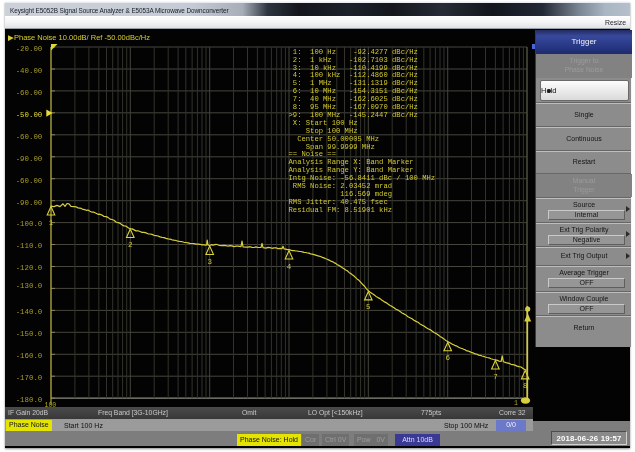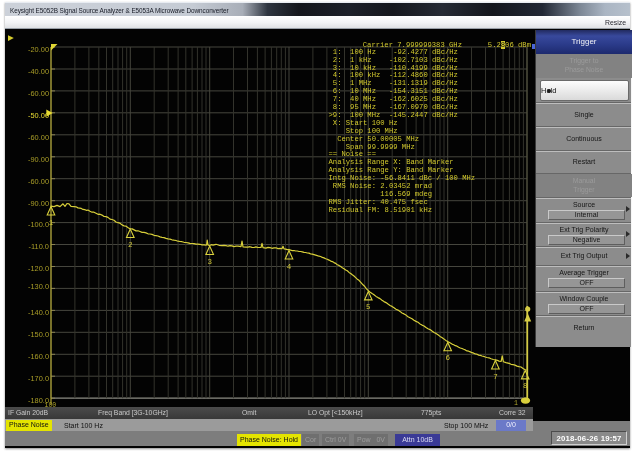--- a/index.html
+++ b/index.html
@@ -32,25 +32,25 @@
 .blue { background:#6b79c8; color:#f0f0ff; }
 .navy { background:#3a3a96; color:#dcdcf2; }
 #stamp { position:absolute; left:546px; top:402px; width:76px; height:14px; background:#8a8a8a;
   border-top:1px solid #4c4c4c; border-left:1px solid #4c4c4c;
   border-bottom:1px solid #cfcfcf; border-right:1px solid #cfcfcf;
   color:#ffffff; font-weight:bold; font-size:7.8px; text-align:center; padding-top:2.2px; letter-spacing:0.2px; }
 
 
 .ytext { position:absolute; color:#d6cd2e; font-size:7.5px; white-space:pre; }
 #mtable { position:absolute; left:283.5px; top:19.7px; color:#d2c92e;
-  font-family:"Liberation Mono", monospace; font-size:7.2px; line-height:7.9px; white-space:pre;padding-left:40px; }
+  font-family:"Liberation Mono", monospace; font-size:7.2px; line-height:7.9px; white-space:pre; }
 #carrier { position:absolute; left:0; top:12.3px; width:526px; text-align:right; color:#d2c92e;
   font-family:"Liberation Mono", monospace; font-size:7.2px; white-space:pre; }
-.ylab { position:absolute; right:581px; width:40px; text-align:right; color:#a99d28;
-  font-family:Liberation Sans, sans-serif; font-size:7.4px; }
+.ylab { position:absolute; right:581px; width:40px; text-align:center; color:#a99d28;
+  font-family:Liberation Mono, monospace; font-size:7.4px; }
 .ylab.hot { color:#e8dc33; }
 
 
 #panel { position:absolute; left:530px; top:28px; width:96px; height:317px; background:#8c8c8c;
   border-left:1px solid #3a3a3a; }
 .phead { position:absolute; left:0; top:0; width:96px; height:24px; text-align:center;
   background:linear-gradient(180deg,#222b60 0%,#38499c 25%,#2b3b8a 60%,#1d2a6e 100%);
   color:#f2f2f6; font-size:8px; padding-top:7px; }
 .pdis { position:absolute; left:0; width:96px; background:#828282; color:#9b9b9b;
   font-size:6.8px; text-align:center; padding-top:3px; line-height:8.6px; }
@@ -193,21 +193,21 @@
           <text x="525.2" y="388.4" fill="#cfc636" font-size="7.5" text-anchor="middle" font-family="Liberation Mono, monospace">8</text>
       <line x1="527.3" y1="306" x2="527.3" y2="398.2" stroke="#d3ca42" stroke-width="1.7"></line>
           <circle cx="527.7" cy="309.0" r="2.6" fill="#d5cc45"></circle>
           <path d="M 527.7,313.2 L 524.2,321.4 L 531.2,321.4 Z" fill="#d5cc45"></path>
       <path d="M 46.3,109.4 L 52.6,113.1 L 46.3,116.8 Z" fill="#e8dc33"></path>
       <text x="44.5" y="406.5" fill="#b0a62c" font-size="6.5" font-family="Liberation Mono, monospace">100</text>
       <text x="514" y="405" fill="#b0a62c" font-size="6.5" font-family="Liberation Mono, monospace">1</text>
       <ellipse cx="525.5" cy="400.6" rx="4.6" ry="3.1" fill="#d8cf3c"></ellipse>
     </svg>
     <div class="ytext" style="left:3px;top:3.8px">▶</div>
-    <div id="carrier">Carrier 7.999999383 GHz      5.2<span style="background:#d2c92e;color:#111">8</span>06 dBm</div>
+    <div class="ytext" style="left:9px;top:4px">Phase Noise 10.00dB/ Ref -50.00dBc/Hz</div>
     <div style="position:absolute;left:526.5px;top:15px;width:4px;height:5px;background:#4a66d8"></div>
     <pre id="mtable"> 1:  100 Hz    -92.4277 dBc/Hz
  2:  1 kHz    -102.7103 dBc/Hz
  3:  10 kHz   -110.4199 dBc/Hz
  4:  100 kHz  -112.4860 dBc/Hz
  5:  1 MHz    -131.1319 dBc/Hz
  6:  10 MHz   -154.3151 dBc/Hz
  7:  40 MHz   -162.6025 dBc/Hz
  8:  95 MHz   -167.0970 dBc/Hz
 &gt;9:  100 MHz  -145.2447 dBc/Hz

